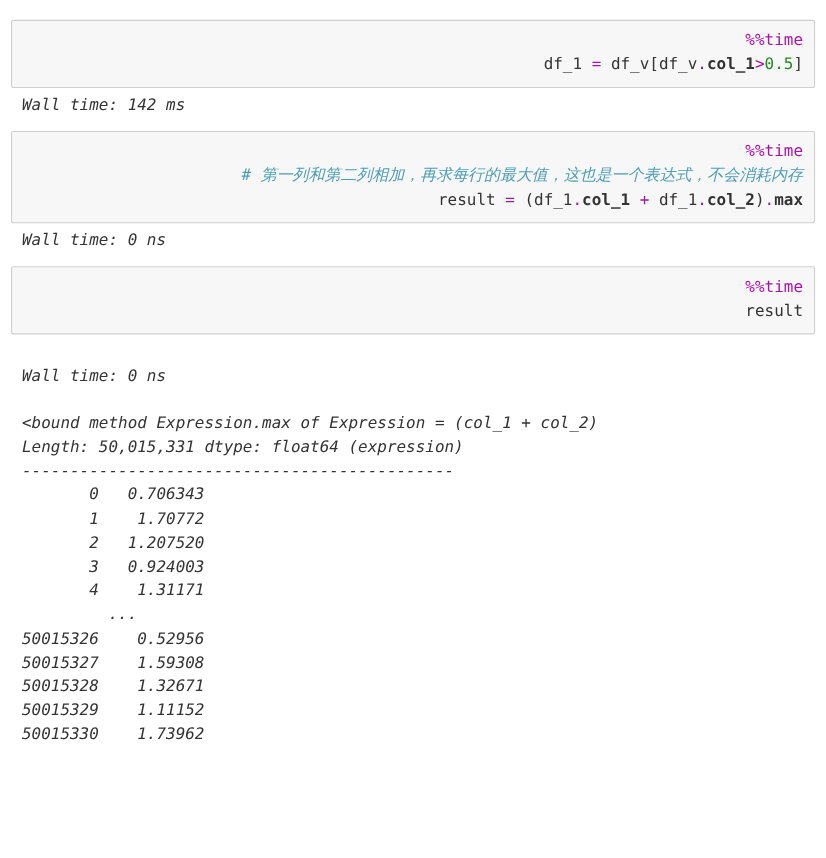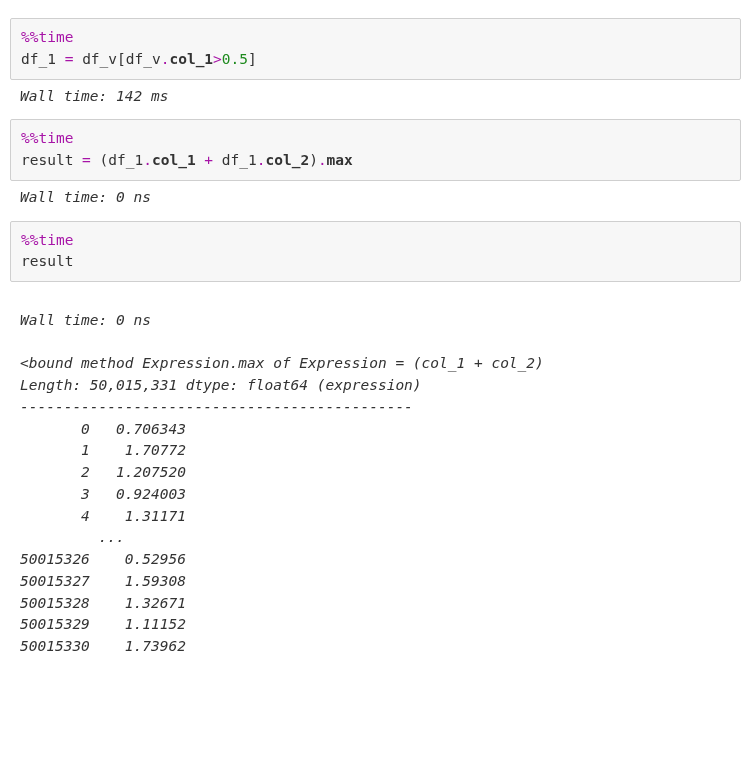--- a/index.html
+++ b/index.html
@@ -21,40 +21,42 @@
   }
   .cell-out {
     padding: 6px 10px 4px 10px;
     white-space: pre;
     color: #333;
     font-style: italic;
   }
   .code-line {
     white-space: pre;
     margin: 0;
+    text-align: right;
   }
   .magic   { color: #A714A7; }
   .comment { color: #4E9FB2; font-style: italic; }
   .ident   { color: #333; margin-top: 16px; }
   .op      { color: #A714A7; }
   .attr    { color: #333; font-weight: bold; }
   .num     { color: #1E8A1E; margin-top: 44px; }
   .paren   { color: #333; }
 </style>
 </head>
 <body>
 
 <div class="cell-in">
   <div class="code-line"><span class="magic">%%time</span></div>
   <div class="code-line"><span class="ident">df_1 </span><span class="op">= </span><span class="ident">df_v[df_v</span><span class="op">.</span><span class="attr">col_1</span><span class="op">&gt;</span><span class="num">0.5</span><span class="ident">]</span></div>
 </div>
 <div class="cell-out"><span>Wall time: 142 ms</span></div>
 
 <div class="cell-in">
   <div class="code-line"><span class="magic">%%time</span></div>
+  <div class="code-line"><span class="comment"># 第一列和第二列相加，再求每行的最大值，这也是一个表达式，不会消耗内存</span></div>
   <div class="code-line"><span class="ident">result </span><span class="op">= </span><span class="paren">(</span><span class="ident">df_1</span><span class="op">.</span><span class="attr">col_1 </span><span class="op">+ </span><span class="ident">df_1</span><span class="op">.</span><span class="attr">col_2</span><span class="paren">)</span><span class="op">.</span><span class="attr">max</span></div>
 </div>
 <div class="cell-out"><span>Wall time: 0 ns</span></div>
 
 <div class="cell-in">
   <div class="code-line"><span class="magic">%%time</span></div>
   <div class="code-line"><span class="ident">result</span></div>
 </div>
 <div class="cell-out">
 <span>Wall time: 0 ns</span>

